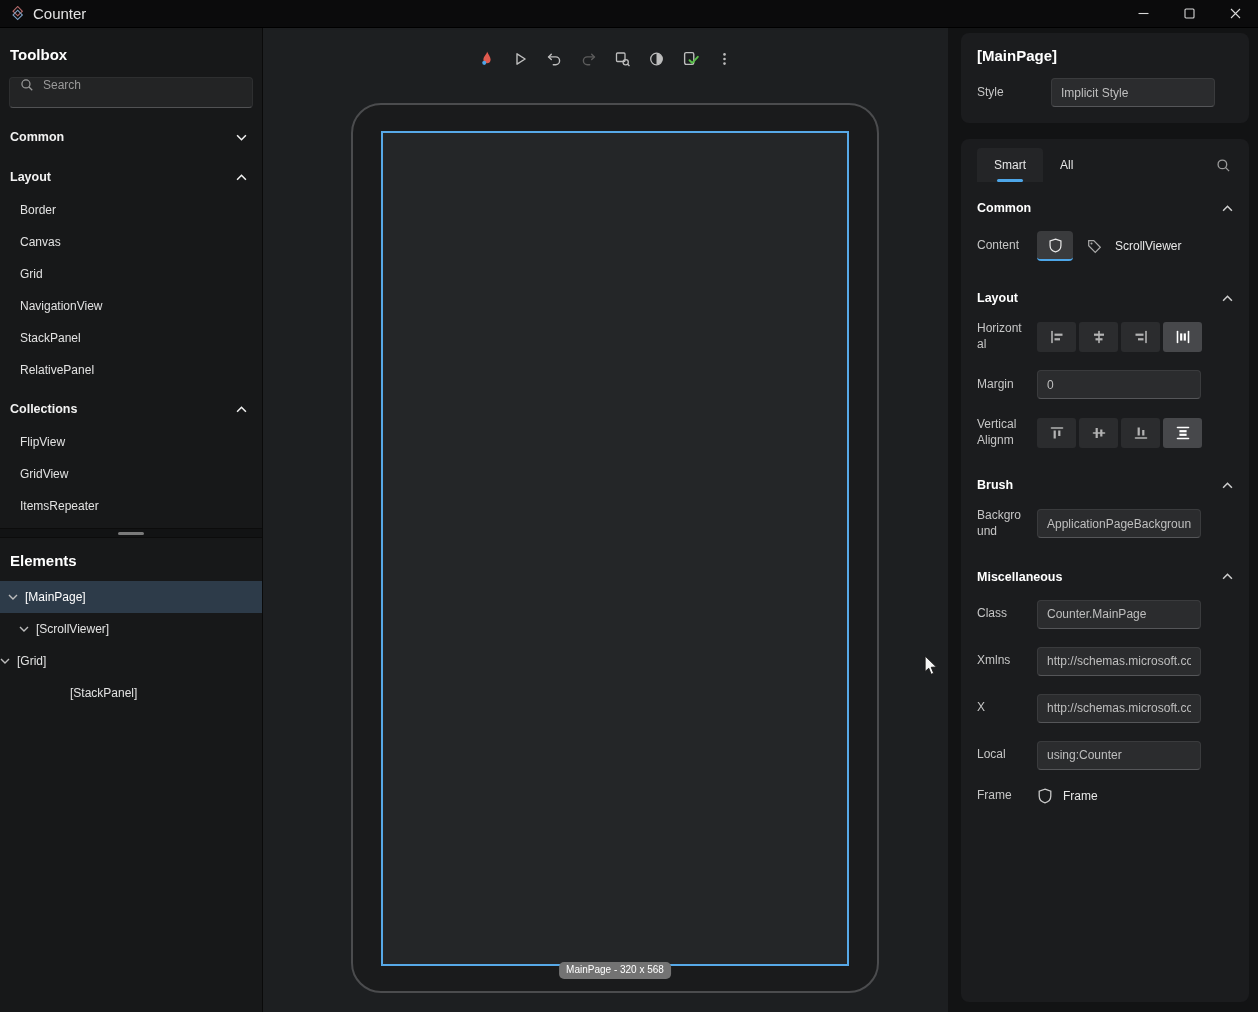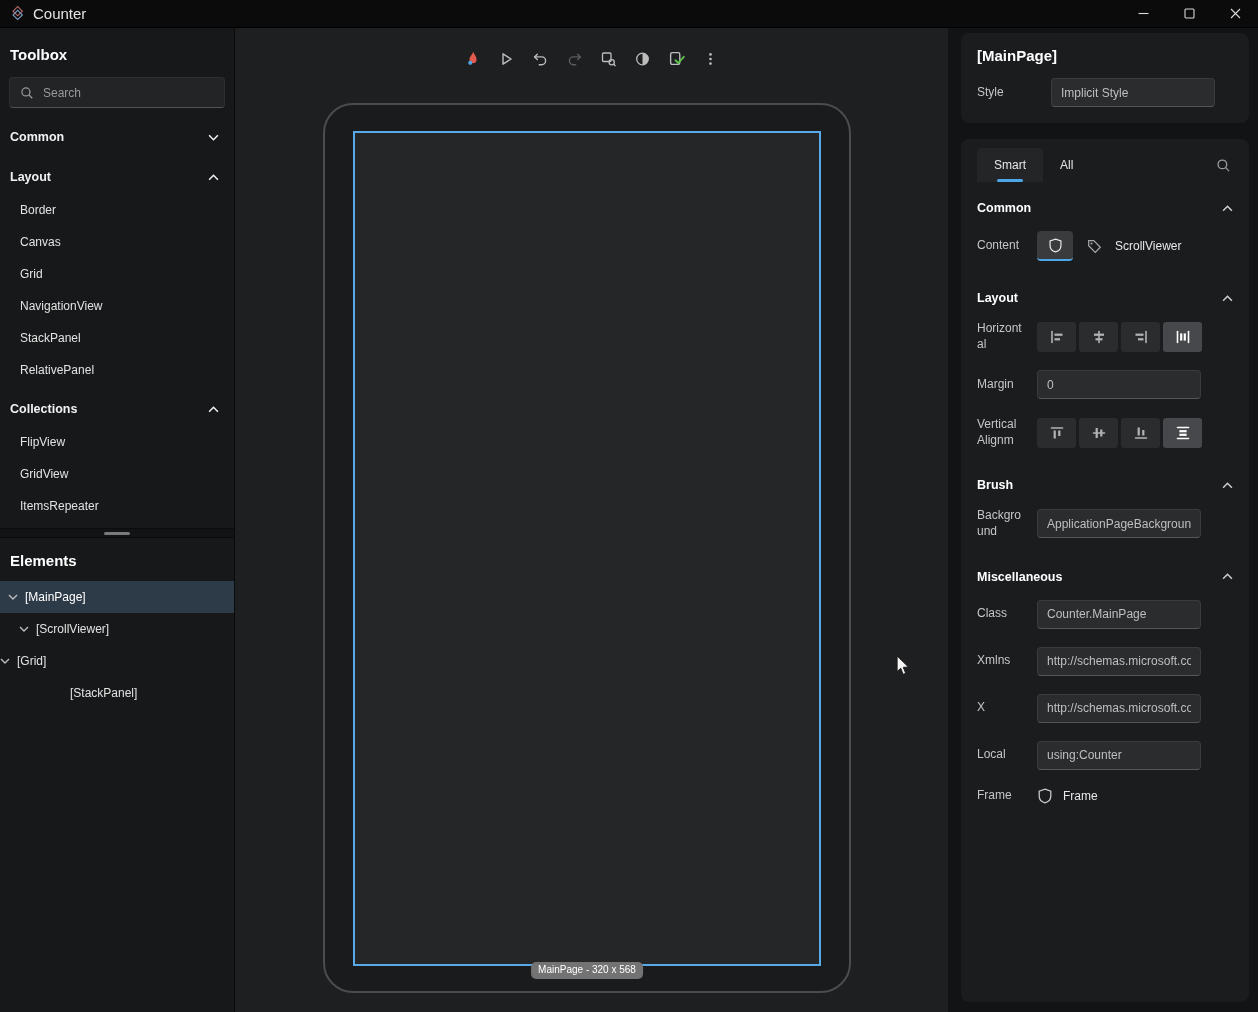--- a/index.html
+++ b/index.html
@@ -14,24 +14,24 @@
   
   .titlebar { height:28px; background:#0b0b0c; display:flex; align-items:center; padding-left:10px; gap:8px; border-bottom:1px solid #000; flex:0 0 auto;}
   .titlebar .title { font-size:15px; color:#e3e3e3; }
   .win-btns { margin-left:auto; display:flex; }
   .win-btn { width:46px; height:27px; display:flex; align-items:center; justify-content:center; color:#d8d8d8; cursor:default; }
 
   
   .main { flex:1; display:flex; min-height:0; }
 
   
-  .sidebar { width:235px; background:#171819; border-right:1px solid #0a0a0a; display:flex; flex-direction:column; overflow:hidden; }
+  .sidebar { width:263px; background:#171819; border-right:1px solid #0a0a0a; display:flex; flex-direction:column; overflow:hidden; }
   .panel-title { font-size:15px; font-weight:700; color:#fff; padding:18px 10px 12px 10px; }
   .panel-title.elements { padding-top:14px; }
-  .search { margin:2px 9px 6px 9px; height:31px; background:#232425; border:1px solid #2e2f30; border-bottom-color:#515254; border-radius:4px; display:flex; align-items:center; gap:9px; padding:0 10px; flex:0 0 auto;}
+  .search { margin:2px 9px 6px 9px; height:31px; background:#232425; border:1px solid #2e2f30; border-bottom-color:#515254; border-radius:4px; display:flex; align-items:flex-start; gap:9px; padding:0 10px; flex:0 0 auto;}
   .search input { flex:1; background:transparent; border:none; outline:none; color:#cfcfcf; font-size:12px; font-family:inherit; }
   .search input::placeholder { color:#9a9a9a; }
   .sec-head { height:34px; margin-top:6px; display:flex; align-items:center; justify-content:space-between; padding:0 15px 0 10px; font-size:12.5px; font-weight:700; color:#f2f2f2; cursor:default; }
   .tb-item { height:32px; display:flex; align-items:center; padding-left:20px; font-size:12px; color:#e2e2e2; cursor:default; }
   .splitter { height:10px; margin-top:6px; background:#121314; border-top:1px solid #0c0c0c; border-bottom:1px solid #0c0c0c; display:flex; align-items:center; justify-content:center; cursor:row-resize; }
   .splitter .handle { width:26px; height:3px; border-radius:2px; background:#7a7a7a; }
   .tree-row { height:32px; display:flex; align-items:center; font-size:12px; color:#e2e2e2; cursor:default; }
   .tree-row .chev { display:flex; margin-right:7px; color:#bdbdbd; }
   .tree-row.t0 { padding-left:8px; }
   .tree-row.t1 { padding-left:19px; }

